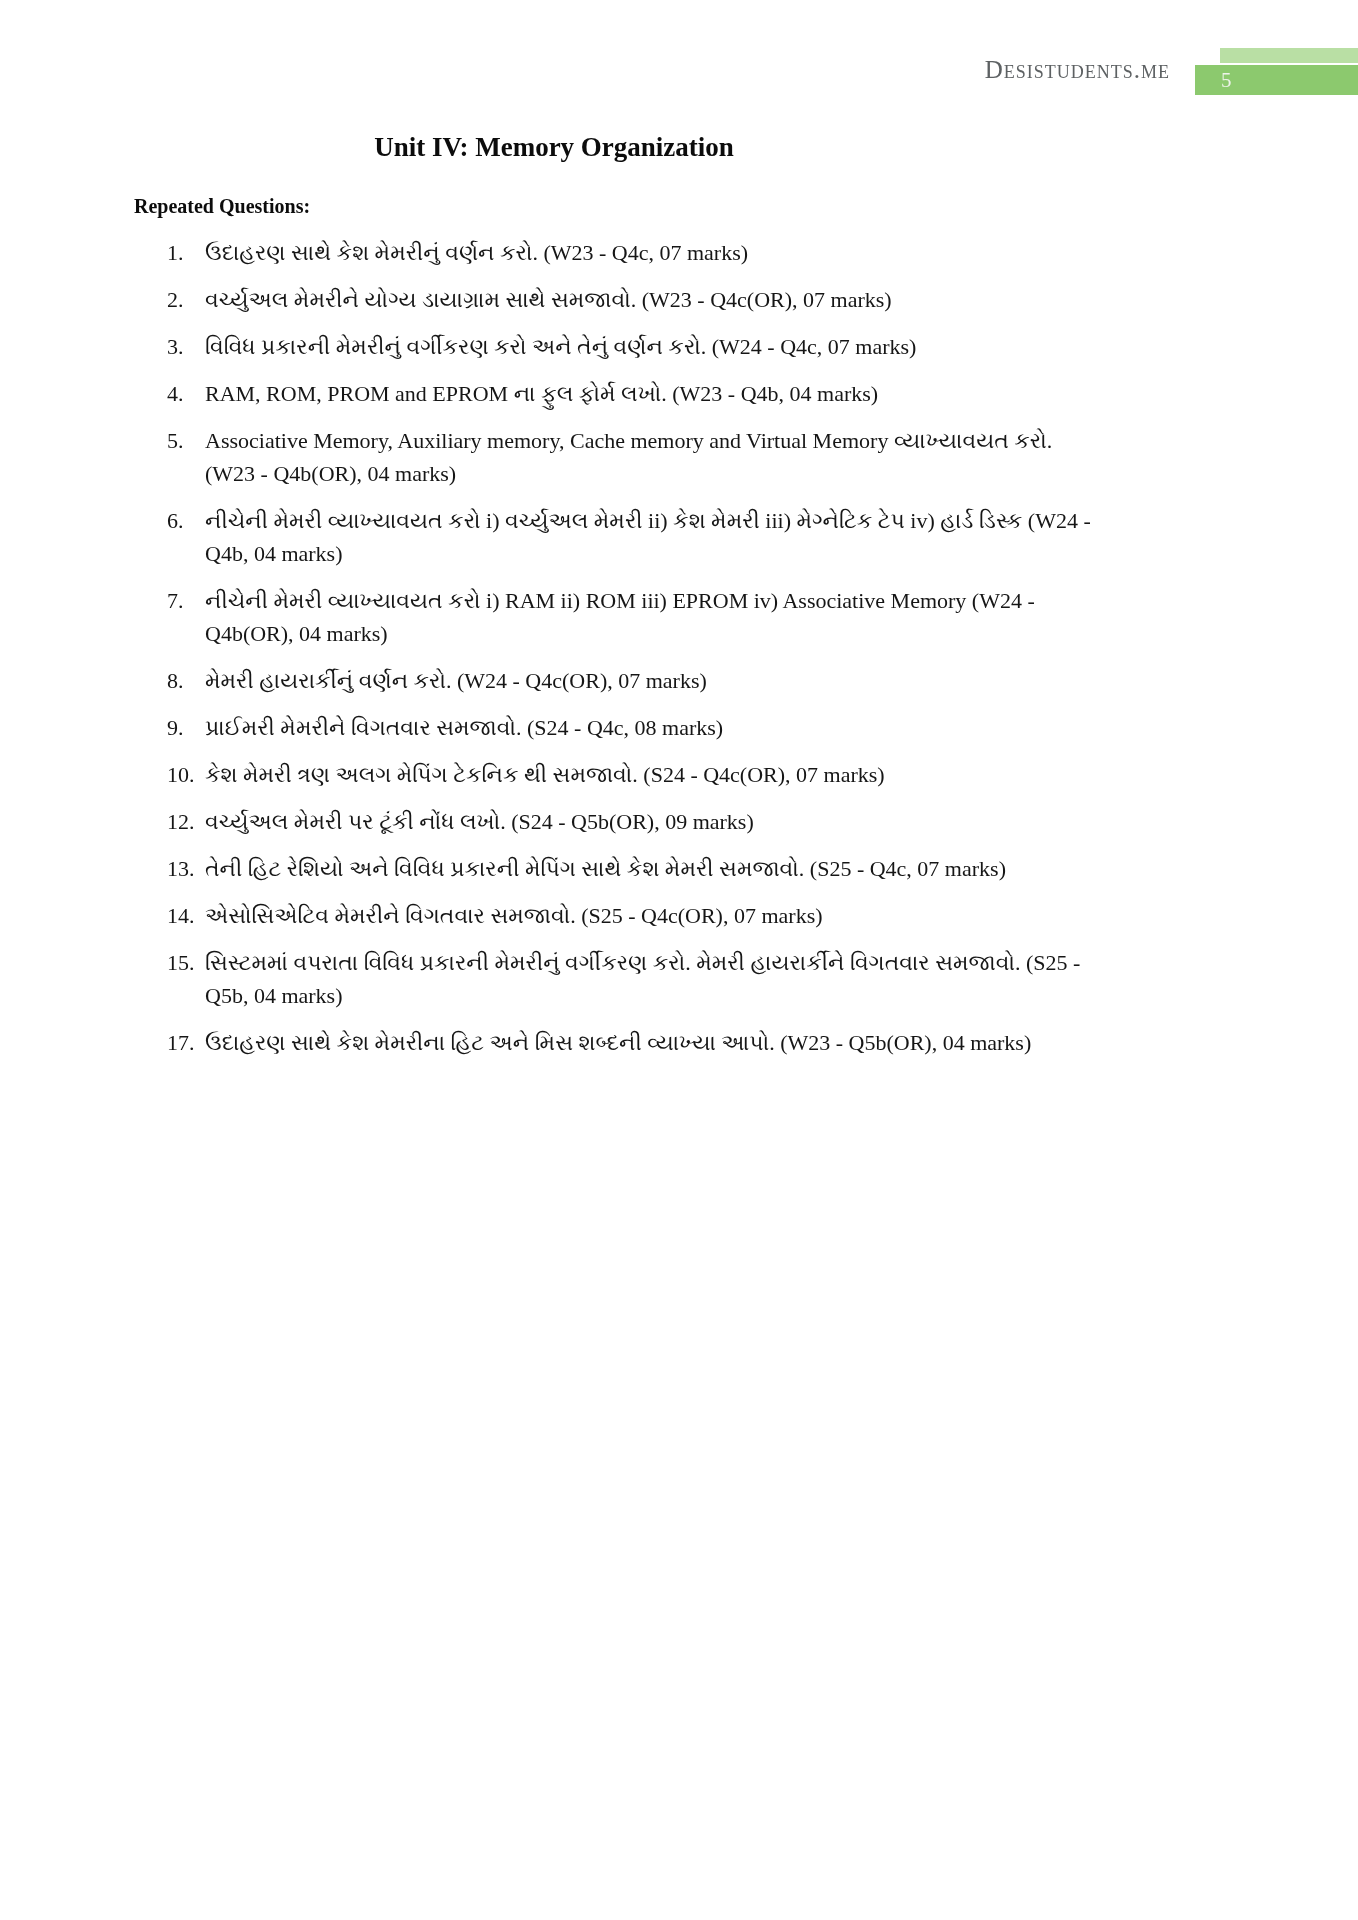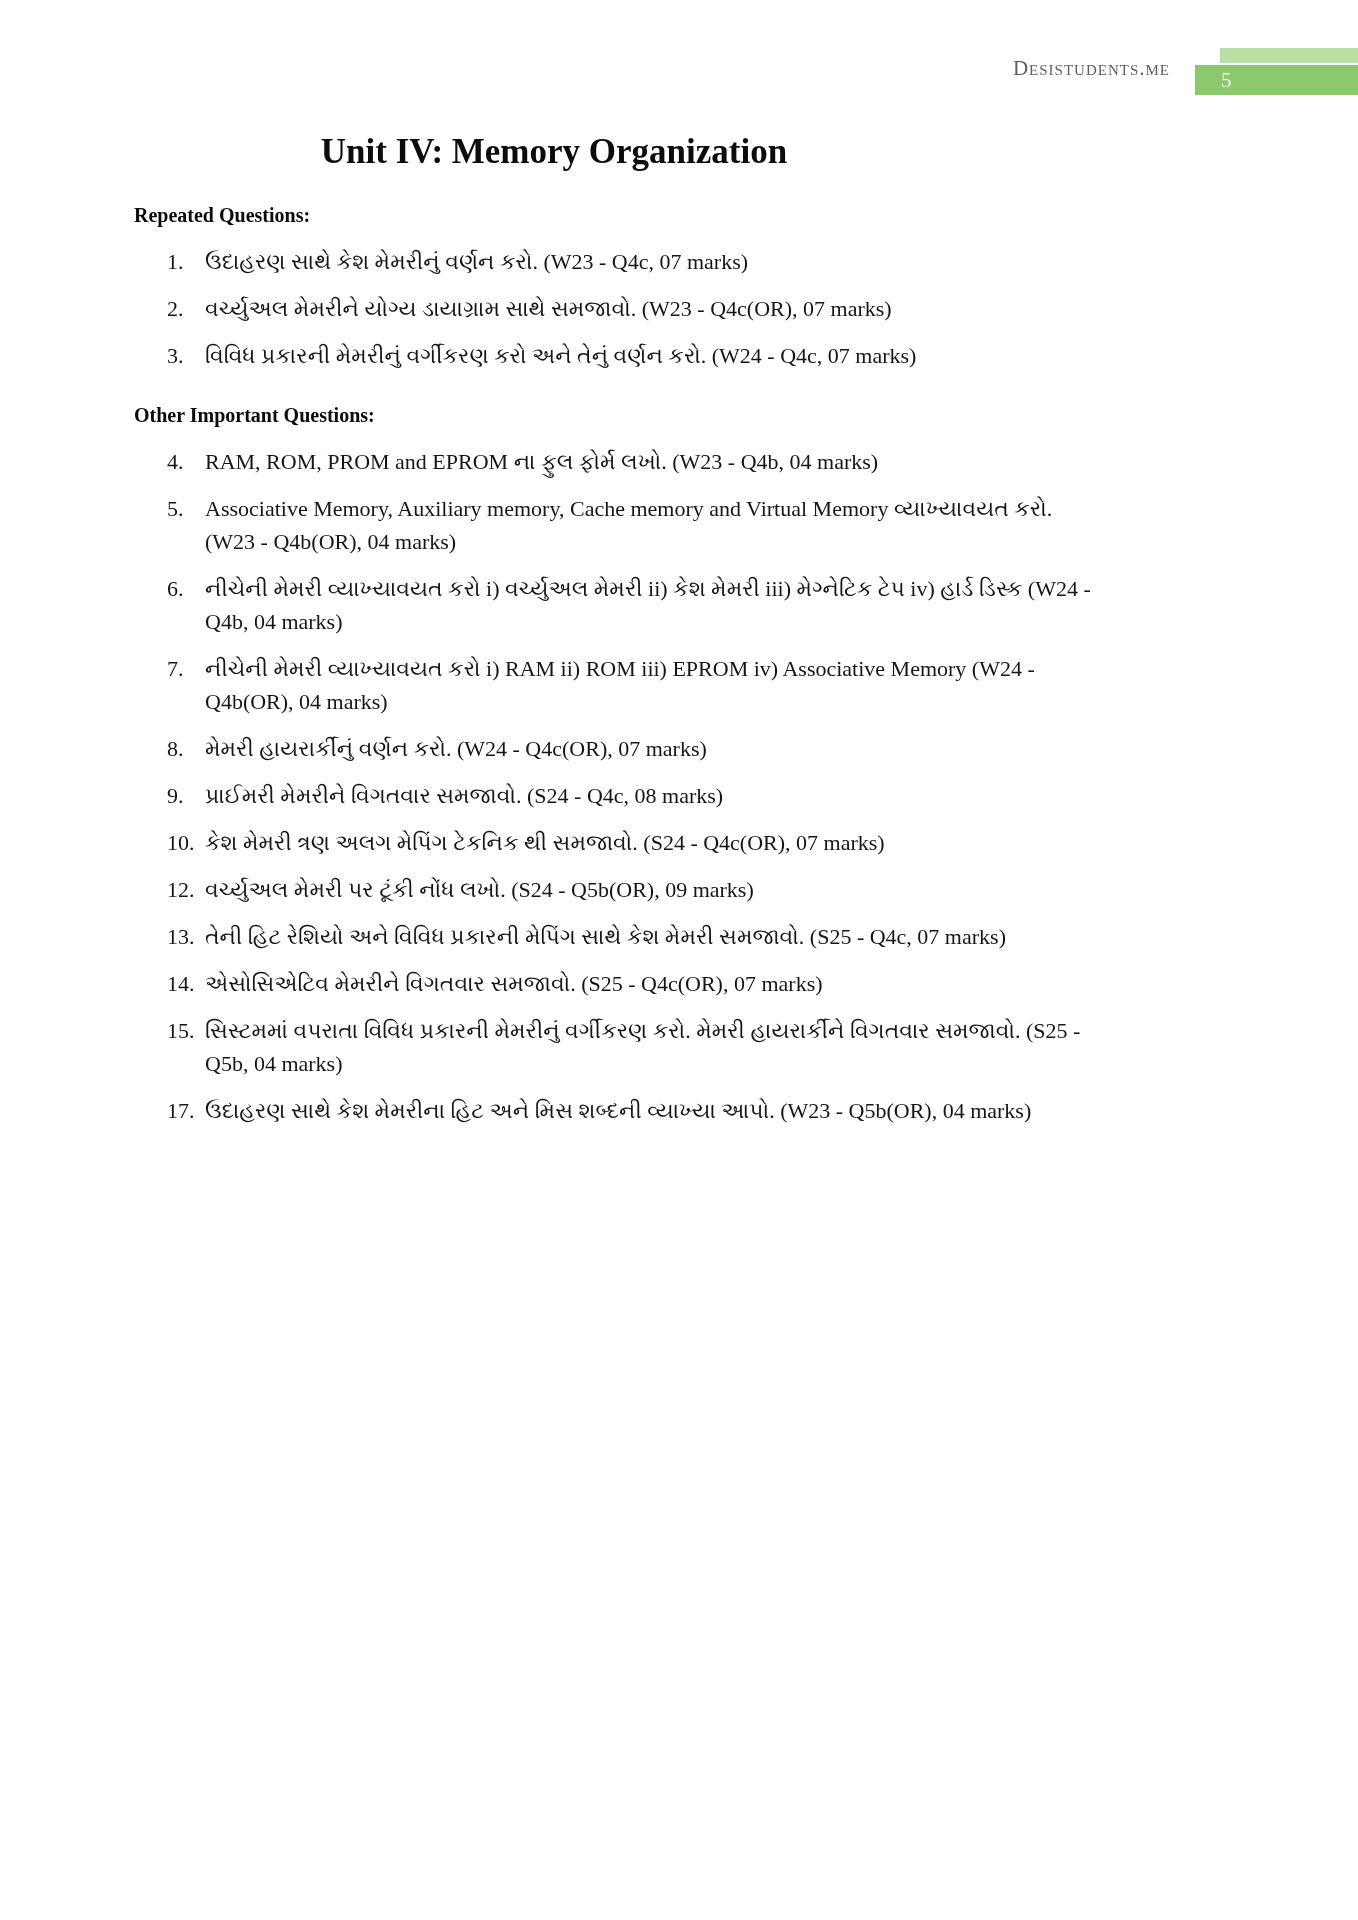--- a/index.html
+++ b/index.html
@@ -21,21 +21,21 @@
     top: 48px;
     right: 0;
     height: 52px;
     width: 100%;
   }
   .site-name {
     position: absolute;
     right: 188px;
     top: 8px;
     font-variant: small-caps;
-    font-size: 21px;
+    font-size: 25px;
     letter-spacing: 1px;
     color: #5d6163;
     white-space: nowrap;
   }
   .page-strip {
     position: absolute;
     right: 0;
     top: 0;
     width: 138px;
     height: 15px;
@@ -60,21 +60,21 @@
     position: absolute;
     left: 134px;
     top: 132px;
     width: 960px;
   }
   .title-wrap {
     width: 840px;
     text-align: center;
   }
   .page-title {
-    font-size: 35px;
+    font-size: 27px;
     font-weight: bold;
     margin: 0;
     color: #0c0c0c;
     font-family: "Liberation Serif", "DejaVu Serif", serif;
   }
   .section-heading {
     font-size: 20px;
     font-weight: bold;
     margin: 32px 0 18px 0;
     color: #0c0c0c;
@@ -127,21 +127,20 @@
             <span class="qnum">2.</span>
             <span class="qtext">વર્ચ્યુઅલ મેમરીને યોગ્ય ડાયાગ્રામ સાથે સમજાવો. (W23 - Q4c(OR), 07 marks)</span>
           </div>
           <div class="qrow">
             <span class="qnum">3.</span>
             <span class="qtext">વિવિધ પ્રકારની મેમરીનું વર્ગીકરણ કરો અને તેનું વર્ણન કરો. (W24 - Q4c, 07 marks)</span>
           </div>
         </div>
       </div>
       <div class="section">
-        <h2 class="section-heading">Other Important Questions:</h2>
         <div class="qlist">
           <div class="qrow">
             <span class="qnum">4.</span>
             <span class="qtext">RAM, ROM, PROM and EPROM ના ફુલ ફોર્મ લખો. (W23 - Q4b, 04 marks)</span>
           </div>
           <div class="qrow">
             <span class="qnum">5.</span>
             <span class="qtext">Associative Memory, Auxiliary memory, Cache memory and Virtual Memory વ્યાખ્યાવયત કરો. (W23 - Q4b(OR), 04 marks)</span>
           </div>
           <div class="qrow">

